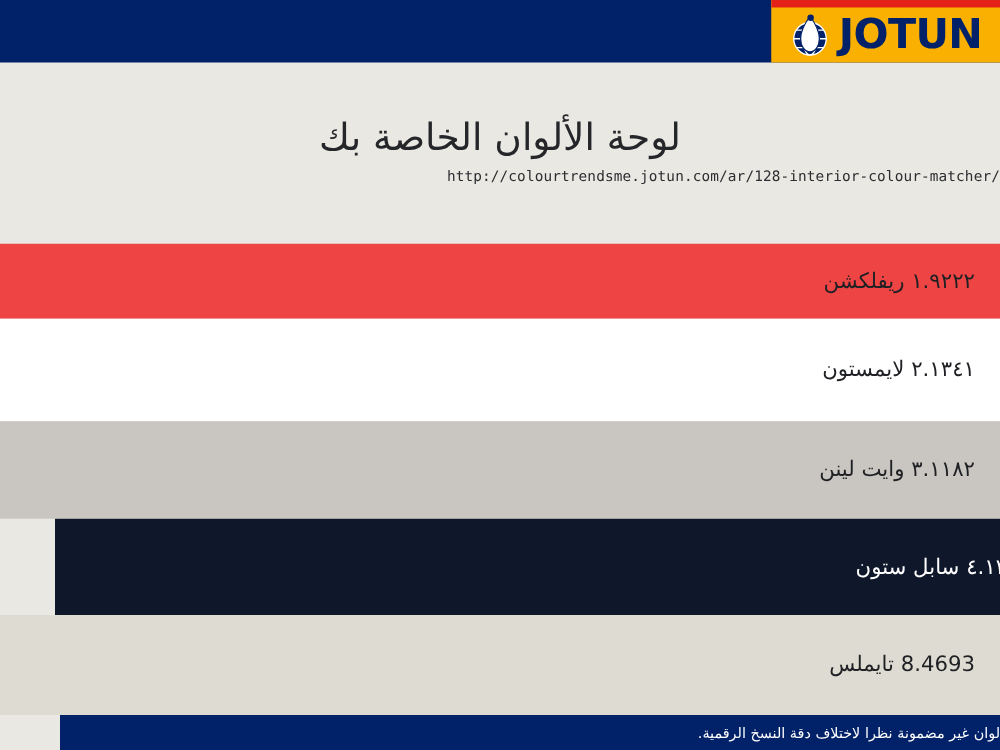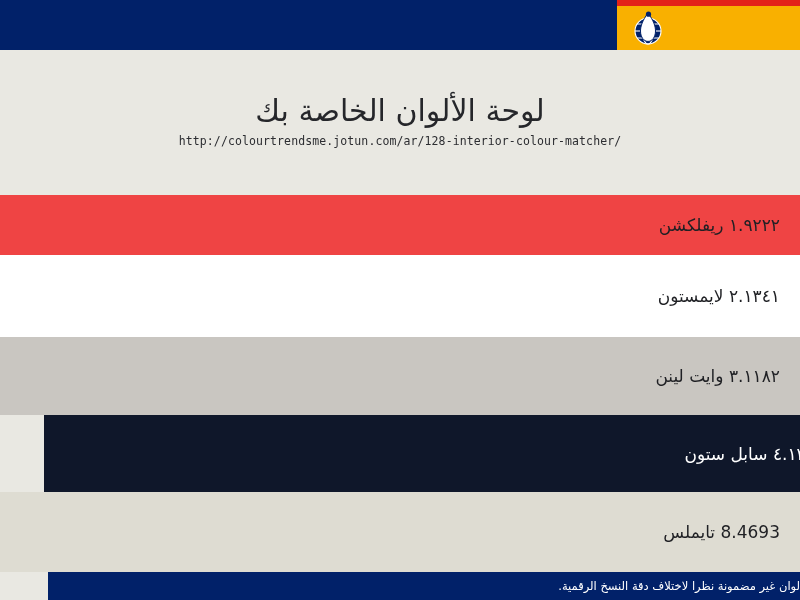--- a/index.html
+++ b/index.html
@@ -82,20 +82,21 @@
     line-height: 38px;
     margin: 0;
   }
   .subtitle {
     margin-top: 4px;
     font-family: "DejaVu Sans Mono", "Liberation Mono", monospace;
     font-size: 11.5px;
     letter-spacing: 0.1px;
     color: #2c2d31;
     direction: ltr;
+    text-align: right;
   }
 
   
   .swatches {
     position: absolute;
     left: 0; top: 195px;
     width: 800px;
     height: 377px;
   }
   .swatch {
@@ -158,20 +159,21 @@
           <line x1="6" y1="22" x2="32" y2="22" stroke="#ffffff" stroke-width="1.1"></line>
           <line x1="8" y1="15" x2="30" y2="15" stroke="#ffffff" stroke-width="1"></line>
           <line x1="8" y1="29" x2="30" y2="29" stroke="#ffffff" stroke-width="1"></line>
           <ellipse cx="19" cy="22" rx="5.5" ry="13" fill="none" stroke="#ffffff" stroke-width="1.1"></ellipse>
 
           <path d="M19 4 C13.5 11.5 11.5 17 11.5 22 C11.5 28.2 14.9 32.4 19 32.4 C23.1 32.4 26.5 28.2 26.5 22 C26.5 17 24.5 11.5 19 4 Z" fill="#ffffff" stroke="#012169" stroke-width="1"></path>
           <circle cx="19.5" cy="5.2" r="2.6" fill="#012169"></circle>
         </svg>
       </div>
 
+      <div class="logo-word" style="color: rgb(1, 33, 105);">JOTUN</div>
     </div>
   </div>
 
   <div class="title-wrap">
     <div class="title">لوحة الألوان الخاصة بك</div>
     <div class="subtitle">http://colourtrendsme.jotun.com/ar/128-interior-colour-matcher/</div>
   </div>
 
   <div class="swatches">
       <div class="swatch" style="background: #ef4444; height: 60px;">

